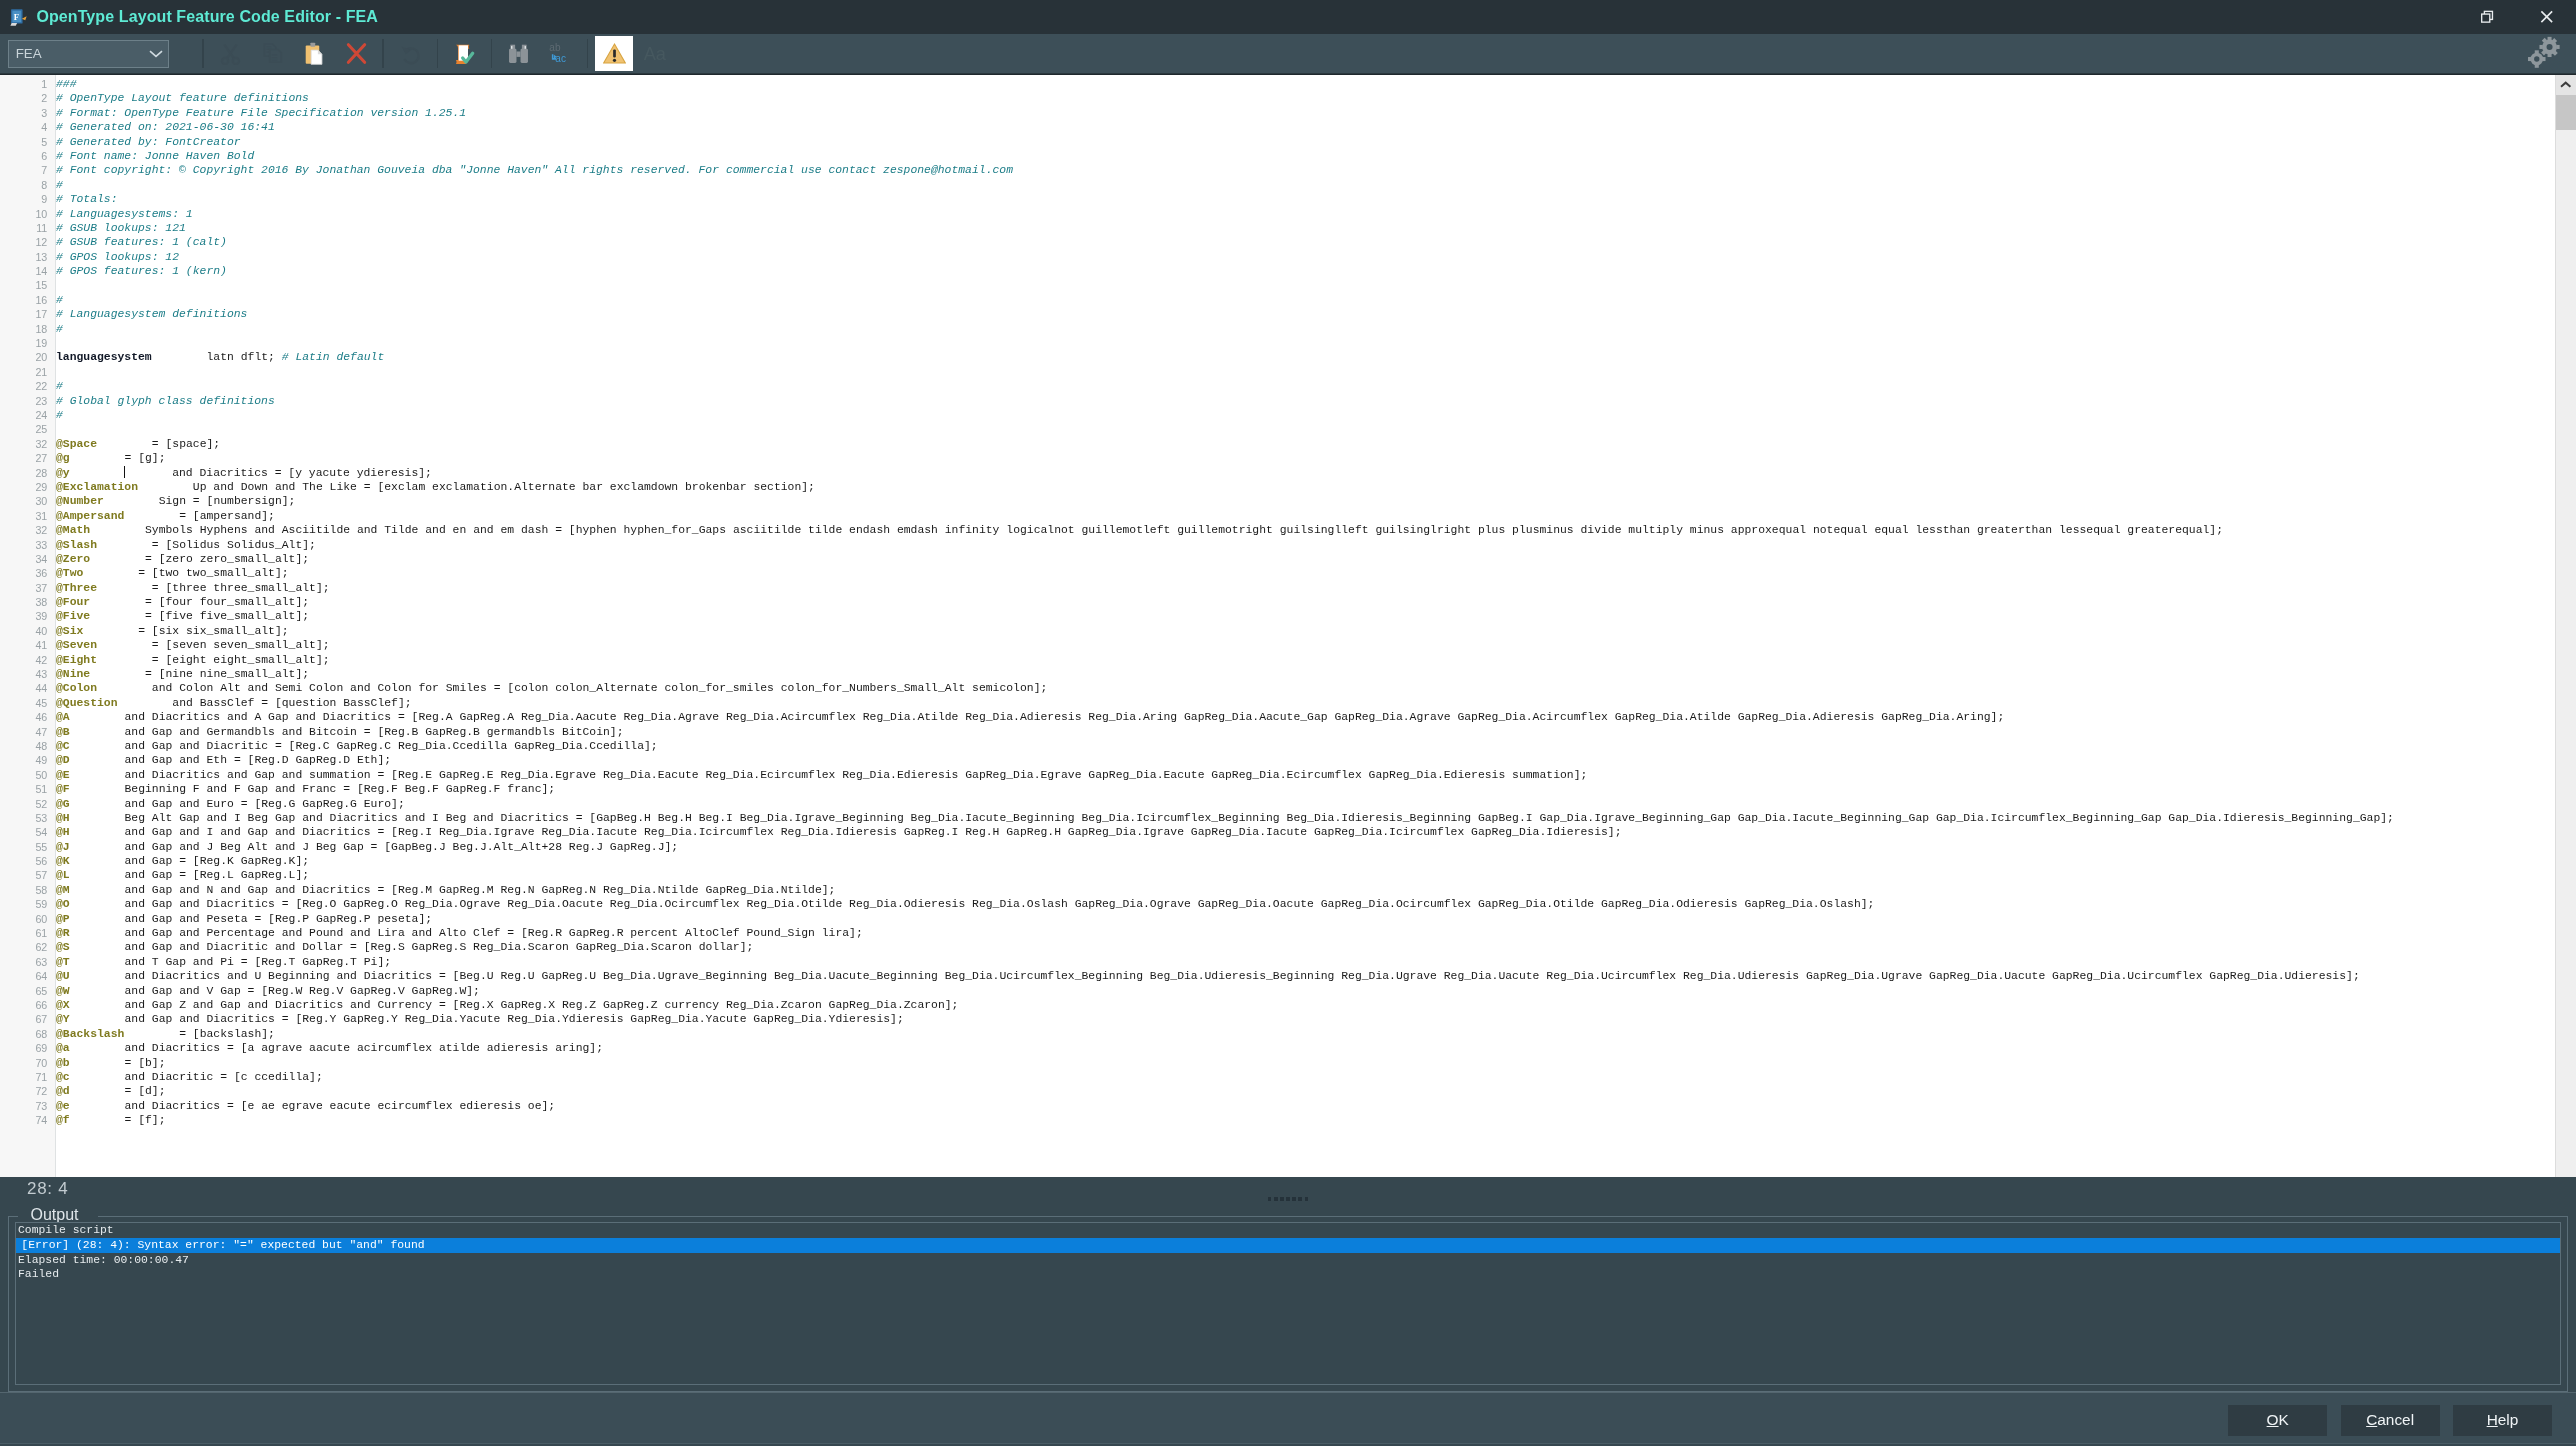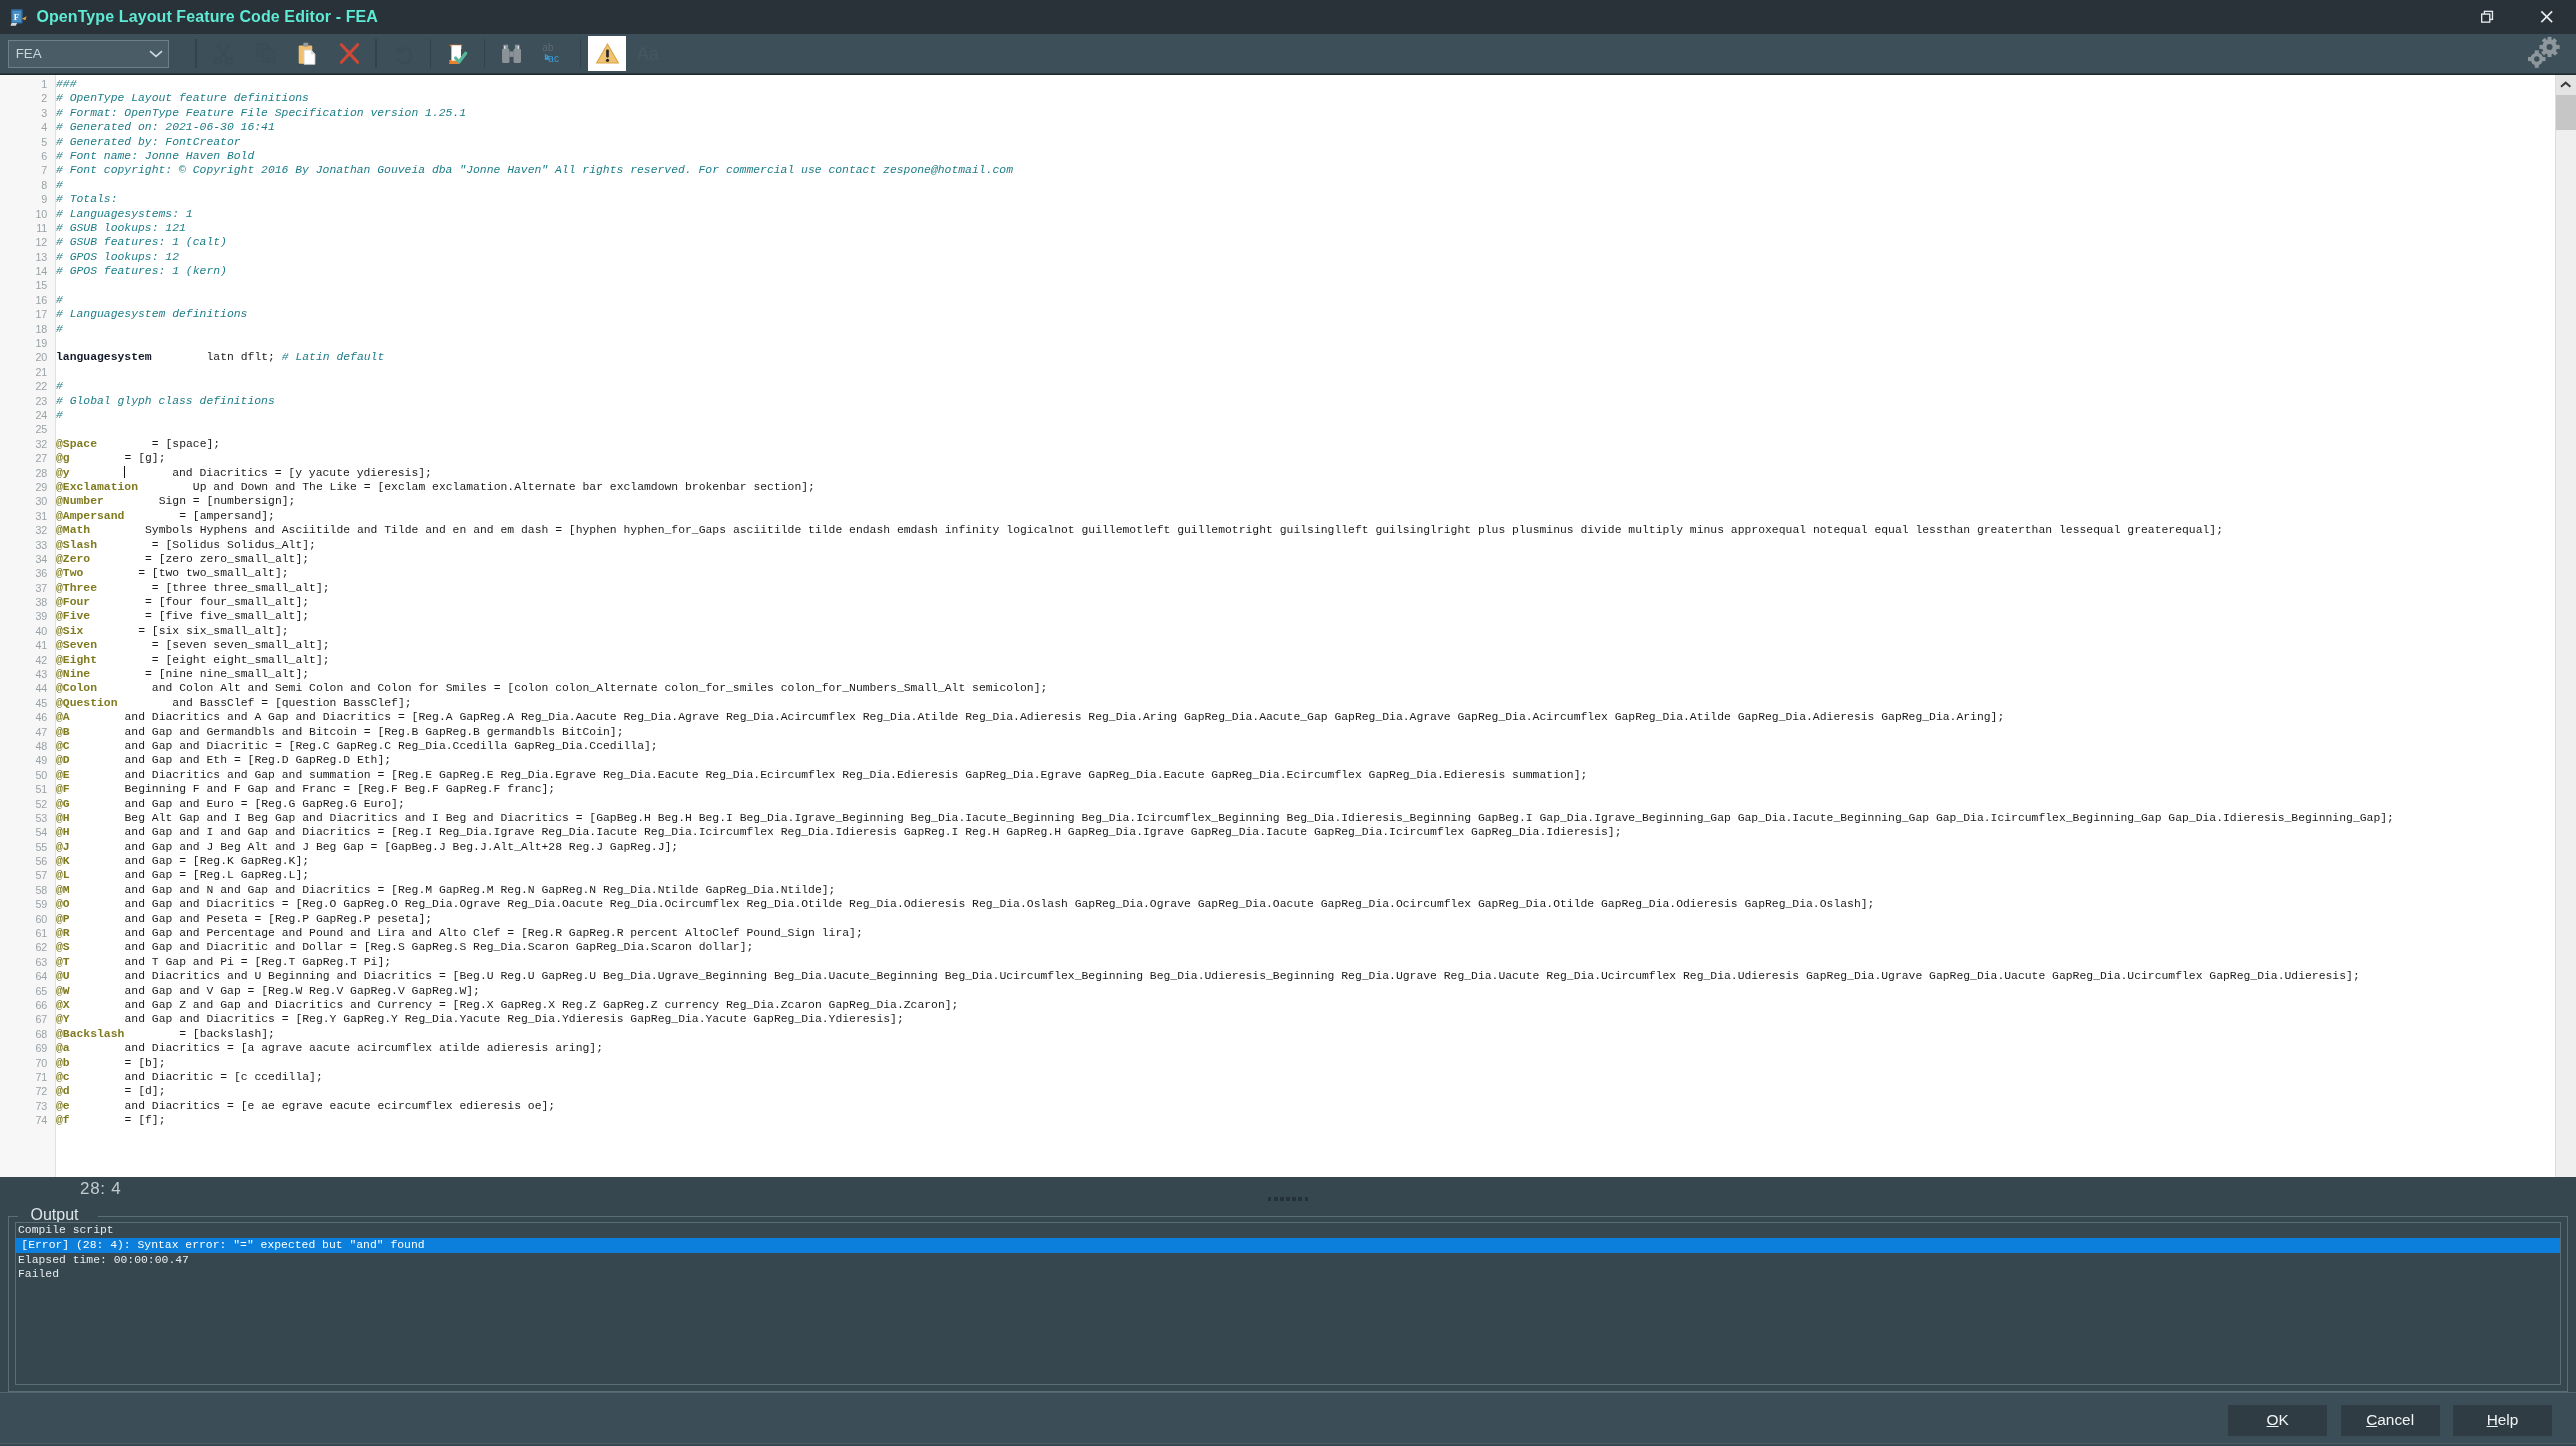--- a/index.html
+++ b/index.html
@@ -58,21 +58,21 @@
     border-bottom: 1.3px solid #2b383e;
   }
   .combo {
     width: 161px; height: 28px;
     background: #4a5d67;
     border: 0.7px solid #6d8089;
     display: flex; align-items: center;
     padding: 0 4px 0 6.7px;
     color: #c9d4d9;
     font-size: 13.4px;
-    margin-right: 21px;
+    margin-right: 28px;
     flex: 0 0 161px;
   }
   .combo .combo-val { flex: 1 1 auto; white-space: nowrap; }
   .combo .chev { color: #cfdae0; }
   .tb-sep {
     width: 1.3px; height: 29.5px; background: #33434b;
     margin: 0 5.4px; flex: 0 0 1.3px;
   }
   .tb-btn {
     width: 38px; height: 35px;
@@ -167,21 +167,21 @@
   .grip { display: flex; gap: 2.7px; }
   .grip i { width: 3.4px; height: 3.4px; background: #25323a; display: block; }
 
   
   .status {
     height: 14.8px; flex: 0 0 14.8px;
     background: #36474f;
     color: #c2cbd0;
     font-size: 17px;
     display: flex; align-items: center;
-    padding-left: 80px;
+    padding-left: 27px;
     position: absolute;
     top: 1182px; left: 0;
     width: 100%;
     letter-spacing: 0.7px;
   }
 
   
   .outer-bottom {
     flex: 0 0 auto;
     background: #36474f;

